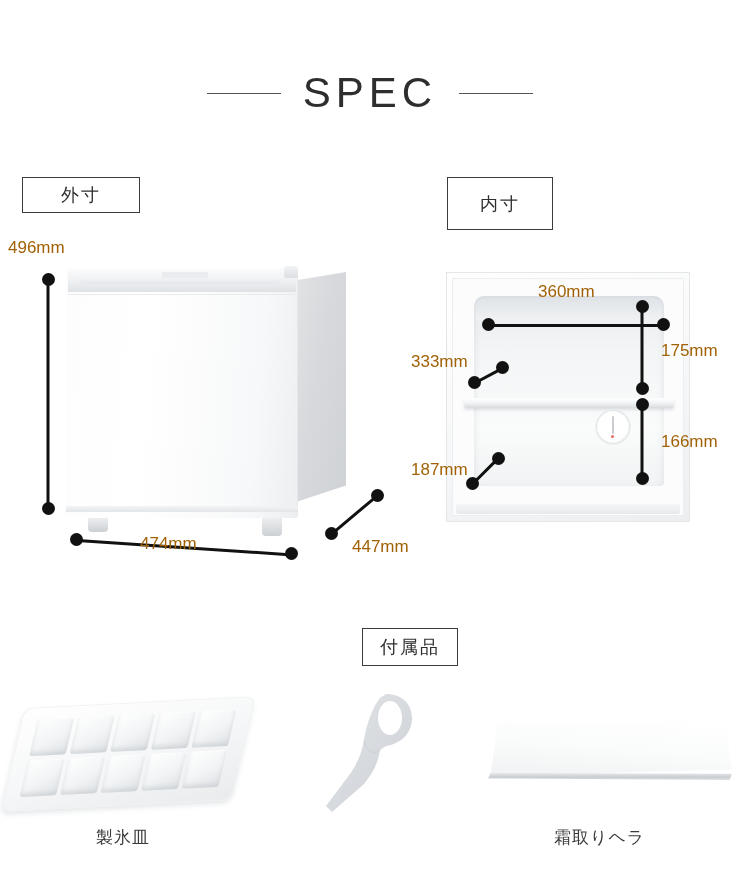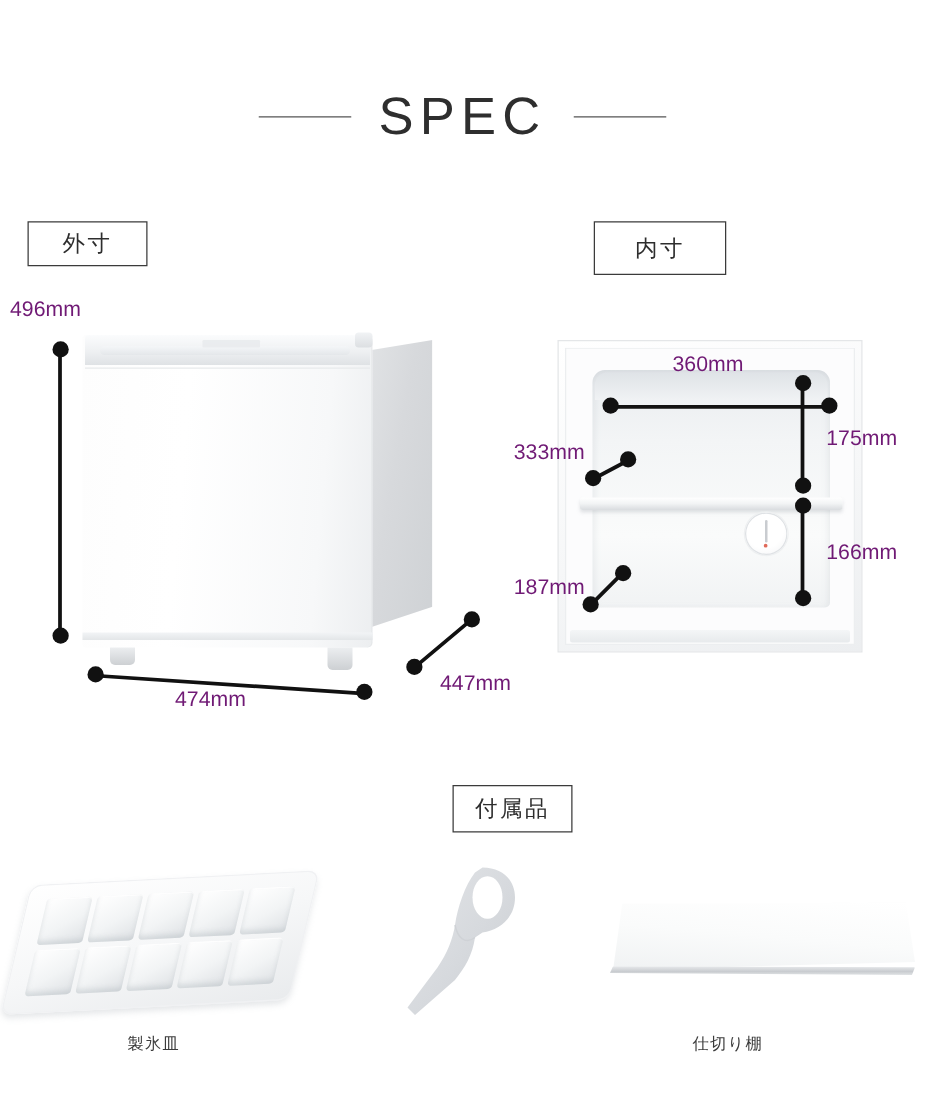--- a/index.html
+++ b/index.html
@@ -30,41 +30,41 @@
 
   
   .label-box {
     position: absolute;
     border: 1px solid #3b3b3b;
     background: #fff;
     display: flex; align-items: center; justify-content: center;
     font-size: 18px; color: #2e2e2e; letter-spacing: 2px;
     font-family: "Liberation Sans", "DejaVu Sans", sans-serif;
   }
-  #box-gaisun { left: 22px;  top: 177px; width: 96px;  height: 36px; }
-  #box-naisun { left: 447px; top: 177px; width: 106px; height: 43px; margin-left: 28px; }
+  #box-gaisun { left: 22px;  top: 177px; width: 118px;  height: 36px; }
+  #box-naisun { left: 447px; top: 177px; width: 106px; height: 53px; }
   #box-fuzoku { left: 322px; top: 628px; width: 96px;  height: 38px; margin-left: 40px; }
 
   
   .dim-line {
     position: absolute;
     background: #111;
     transform-origin: 0 50%;
     height: 3px;
     border-radius: 2px;
   }
   .dim-dot {
     position: absolute;
     width: 13px; height: 13px;
     margin-left: -6.5px; margin-top: -6.5px;
     background: #111; border-radius: 50%;
   }
   .dim-label {
     position: absolute;
-    font-size: 17px; color: #701a75; white-space: nowrap;
+    font-size: 17px; color: #a16207; white-space: nowrap;
     font-family: "Liberation Sans", "DejaVu Sans", sans-serif;
     letter-spacing: 0px;
   }
 
   
   #fridge-ext {
     position: absolute; left: 66px; top: 258px; width: 280px; height: 268px;
   }
   
   #fridge-ext .side {
@@ -166,21 +166,21 @@
   }
 
   
   .acc-col { position: absolute; top: 686px; width: 246px; }
   #acc-1 { left: 0px; }
   #acc-2 { left: 246px; }
   #acc-3 { left: 478px; width: 262px; }
   .acc-art { position: relative; height: 130px; }
   .acc-label {
     position: absolute; top: 140px; left: 0; width: 100%;
-    text-align: center; font-size: 13px; color: #3b3b3b; letter-spacing: 1px;
+    text-align: center; font-size: 17px; color: #3b3b3b; letter-spacing: 1px;
   }
   #acc-3 .acc-label { text-align: left; padding-left: 76px; }
 
   
   .icetray { position: absolute; left: 14px; top: 16px; width: 228px; height: 104px; }
   .icetray .tray-body {
     position: absolute; inset: 0;
     background: linear-gradient(165deg,#ffffff 0%,#f6f7f8 50%,#e9ebed 100%);
     transform: skewX(-16deg) rotate(-3deg);
     border-radius: 9px;
@@ -251,21 +251,21 @@
   </div>
 
   <div class="dim-label" style="left:8px; top:238px;">496mm</div>
   <div class="dim-line" style="left:48px; top:278px; width:230px; transform:rotate(90deg);"></div>
   <div class="dim-dot" style="left:48px; top:279px;"></div>
   <div class="dim-dot" style="left:48px; top:508px;"></div>
 
   <div class="dim-line" style="left:76px; top:539px; width:215px; transform:rotate(3.8deg);"></div>
   <div class="dim-dot" style="left:76px; top:539px;"></div>
   <div class="dim-dot" style="left:291px; top:553px;"></div>
-  <div class="dim-label" style="left:140px; top:550px;">474mm</div>
+  <div class="dim-label" style="left:140px; top:534px;">474mm</div>
 
   <div class="dim-line" style="left:331px; top:533px; width:59px; transform:rotate(-40deg);"></div>
   <div class="dim-dot" style="left:331px; top:533px;"></div>
   <div class="dim-dot" style="left:377px; top:495px;"></div>
   <div class="dim-label" style="left:352px; top:537px;">447mm</div>
 
   <div id="fridge-int">
     <div class="cabinet"></div>
     <div class="bevel"></div>
     <div class="cavity"></div>
@@ -339,16 +339,16 @@
     </div>
   </div>
 
   <div class="acc-col" id="acc-3">
     <div class="acc-art">
       <div class="shelfpanel">
         <div class="top"></div>
         <div class="rim"></div>
       </div>
     </div>
-    <div class="acc-label">仕切り棚</div>
+    <div class="acc-label">霜取りヘラ</div>
   </div>
 
 </div>
 
 </body></html>

